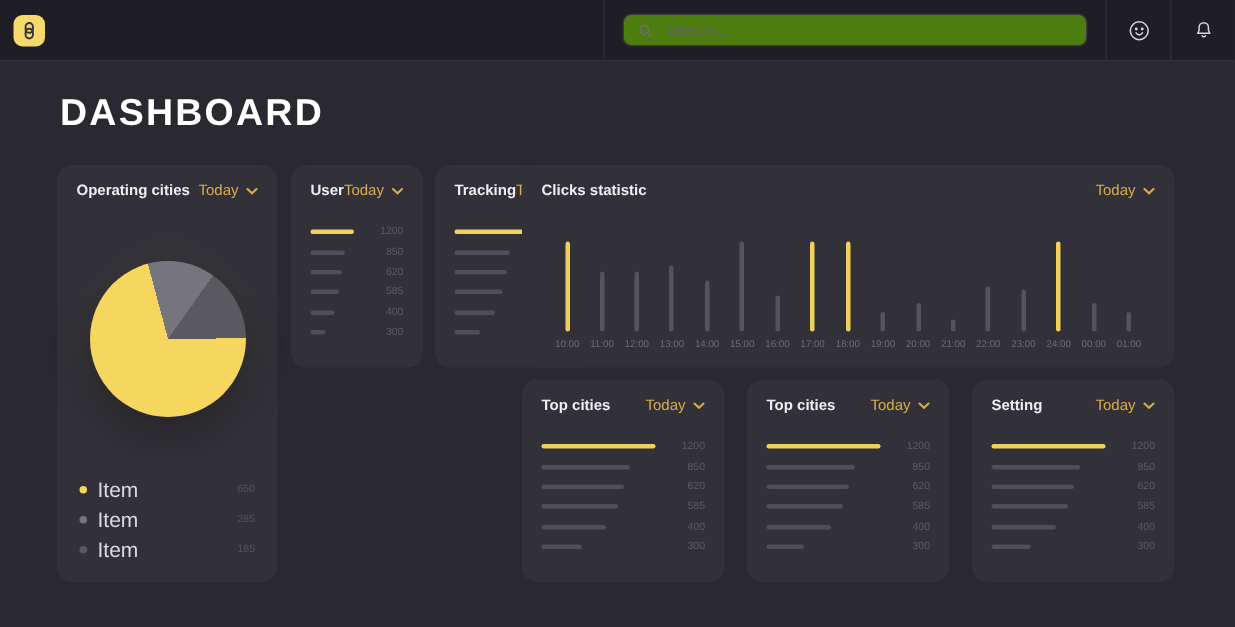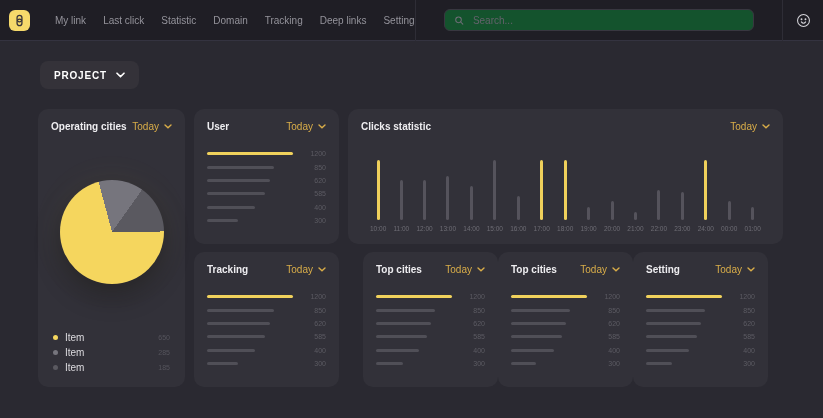--- a/index.html
+++ b/index.html
@@ -12,22 +12,22 @@
   
   .nav { height:41px; background:#1f1e25; border-bottom:1px solid #343340;
          display:flex; align-items:center; padding:0 0 0 9px; }
   .logo { width:21px; height:21px; background:#f5d96b; border-radius:6px;
           display:flex; align-items:center; justify-content:center; cursor:pointer; flex:0 0 auto; }
   .menu { display:flex; gap:17px; margin-left:25px; }
   .menu-item { font-size:10px; color:#94939b; cursor:pointer; white-space:nowrap; }
   .nav-right { margin-left:auto; display:flex; align-items:center; height:100%; }
   .vdiv { width:1px; height:41px; background:#2e2d36; flex:0 0 auto; }
   .search { display:flex; align-items:center; gap:7px; width:310px; height:22px;
-            background:#14532d; border:1px solid #383740; border-radius:6px;
-            padding:0 9px; margin:0 28px; }
+            background:#4d7c0f; border:1px solid #383740; border-radius:6px;
+            padding:0 9px; margin:0 12px; }
   .search input { background:transparent; border:none; outline:none; color:#c9c9ce;
                   font-size:10px; width:100%; font-family:inherit; }
   .search input::placeholder { color:#63626b; }
   .icon-btn { width:42px; display:flex; justify-content:center; align-items:center; cursor:pointer; }
   
   .pagehead { display:flex; align-items:center; justify-content:space-between; padding:20px 40px 0 40px; }
   .pagehead h1 { margin:0; font-size:25px; letter-spacing:1.5px; color:#ffffff; font-weight:700; }
   .project-btn { display:flex; align-items:center; gap:9px; background:#343239; color:#fff;
                  border:none; border-radius:8px; height:28px; padding:0 14px;
                  font-size:10px; font-weight:700; letter-spacing:.8px; font-family:inherit; cursor:pointer; }
@@ -39,64 +39,55 @@
   .period { display:flex; align-items:center; gap:5px; font-size:10px; color:#d9ad49; cursor:pointer; }
   .period svg { display:block; }
   
   .card-os { width:147px; height:278px; display:flex; flex-direction:column; flex:0 0 auto; }
   .pie-wrap { flex:1; display:flex; align-items:center; justify-content:center; }
   .pie { width:104px; height:104px; border-radius:50%;
          box-shadow:0 12px 26px rgba(0,0,0,.30), 0 0 34px rgba(245,214,94,.07); }
   .legend { display:flex; flex-direction:column; gap:4px; padding:0 2px 2px 2px; }
   .lrow { display:flex; align-items:center; gap:7px; }
   .ldot { width:5px; height:5px; border-radius:50%; flex:0 0 auto; }
-  .llabel { font-size:10px; color:#dcdbdf; flex:1; }
+  .llabel { font-size:14px; color:#dcdbdf; flex:1; }
   .lval { font-size:7px; color:#55545c; }
   
-  .col-mid { display:flex; flex-direction:column; gap:8px; width:145px; flex:0 0 auto; }
+  .col-mid { display:flex; gap:8px; width:145px; flex:0 0 auto; }
   .hcard { width:145px; height:135px; }
   .hbars { margin-top:15px; display:flex; flex-direction:column; }
   .hrow { display:flex; align-items:center; height:13.4px; }
   .htrack { flex:1; padding-right:9px; }
   .hbar { height:3px; border-radius:2px; background:#504f57; }
   .hbar.accent { background:#f0d15c; height:3.5px; }
   .hval { width:24px; text-align:right; font-size:7px; color:#5c5b63; }
   
   .col-right { flex:1; display:flex; flex-direction:column; gap:8px; }
   .clicks-card { height:135px; display:flex; flex-direction:column; }
   .vchart { flex:1; display:flex; justify-content:space-between; margin-top:10px; padding:0 9px; }
   .vcol { display:flex; flex-direction:column; align-items:center; justify-content:flex-end; }
   .vbarbox { height:60px; display:flex; align-items:flex-end; }
   .vbar { width:3px; border-radius:2px; background:#55535c; }
   .vbar.accent { background:#efd05b; }
   .vlabel { margin-top:5px; font-size:6.5px; color:#6e6d75; white-space:nowrap; }
-  .row-bottom { display:flex; justify-content:center; }
+  .row-bottom { display:flex; justify-content:space-between; }
   .row-bottom .hcard { width:135px; }
 </style>
 </head>
 <body>
 
 <div>
 
   <nav class="nav">
     <div class="logo">
       <svg width="13" height="13" viewBox="0 0 24 24" fill="none" stroke="#35323a" stroke-width="2.4">
         <rect x="7.5" y="2.5" width="9" height="12" rx="4.5"></rect>
         <rect x="7.5" y="9.5" width="9" height="12" rx="4.5"></rect>
       </svg>
     </div>
-    <div class="menu">
-        <div class="menu-item">My link</div>
-        <div class="menu-item">Last click</div>
-        <div class="menu-item">Statistic</div>
-        <div class="menu-item">Domain</div>
-        <div class="menu-item">Tracking</div>
-        <div class="menu-item">Deep links</div>
-        <div class="menu-item">Setting</div>
-      </div>
     <div class="nav-right">
       <div class="vdiv"></div>
       <label class="search">
         <svg width="11" height="11" viewBox="0 0 24 24" fill="none" stroke="#6f6e77" stroke-width="2.4" stroke-linecap="round">
           <circle cx="10.5" cy="10.5" r="6.5"></circle>
             <line x1="15.5" y1="15.5" x2="20.5" y2="20.5"></line>
         </svg>
         <input placeholder="Search..." style="">
       </label>
       <div class="vdiv"></div>
@@ -113,26 +104,21 @@
         <svg width="15" height="15" viewBox="0 0 24 24" fill="none" stroke="#d7d7db" stroke-width="1.6" stroke-linejoin="round" stroke-linecap="round">
           <path d="M12 3.5c-2.9 0-5 2.2-5 5v3.2L5.5 14.7h13L17 11.7V8.5c0-2.8-2.1-5-5-5z"></path>
           <path d="M10.3 17.3a1.8 1.8 0 0 0 3.4 0"></path>
         </svg>
       </div>
 
     </div>
   </nav>
 
   <header class="pagehead">
-    <button class="project-btn">
-      <span>PROJECT</span>
-      <svg width="9" height="6" viewBox="0 0 9 6" fill="none" stroke="#ffffff" stroke-width="1.6" stroke-linecap="round">
-          <polyline points="1,1.2 4.5,4.6 8,1.2"></polyline>
-        </svg>
-    </button>
+    <h1>DASHBOARD</h1>
   </header>
 
   <main class="main">
 
     <section class="card card-os">
       <div class="card-head">
         <span class="card-title">Operating cities</span>
         <span class="period">
           <span>Today</span>
           <svg width="8" height="5" viewBox="0 0 8 5" fill="none" stroke="currentColor" stroke-width="1.4" stroke-linecap="round">

